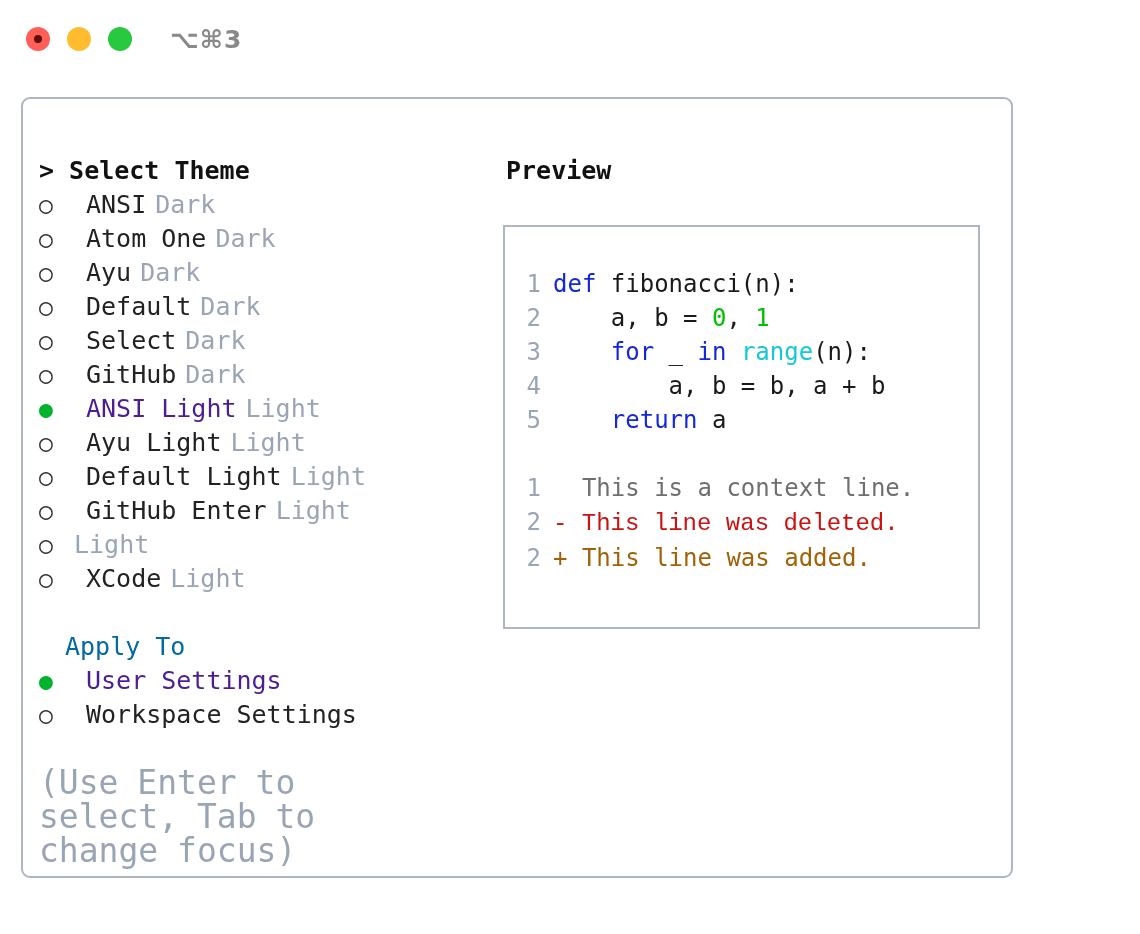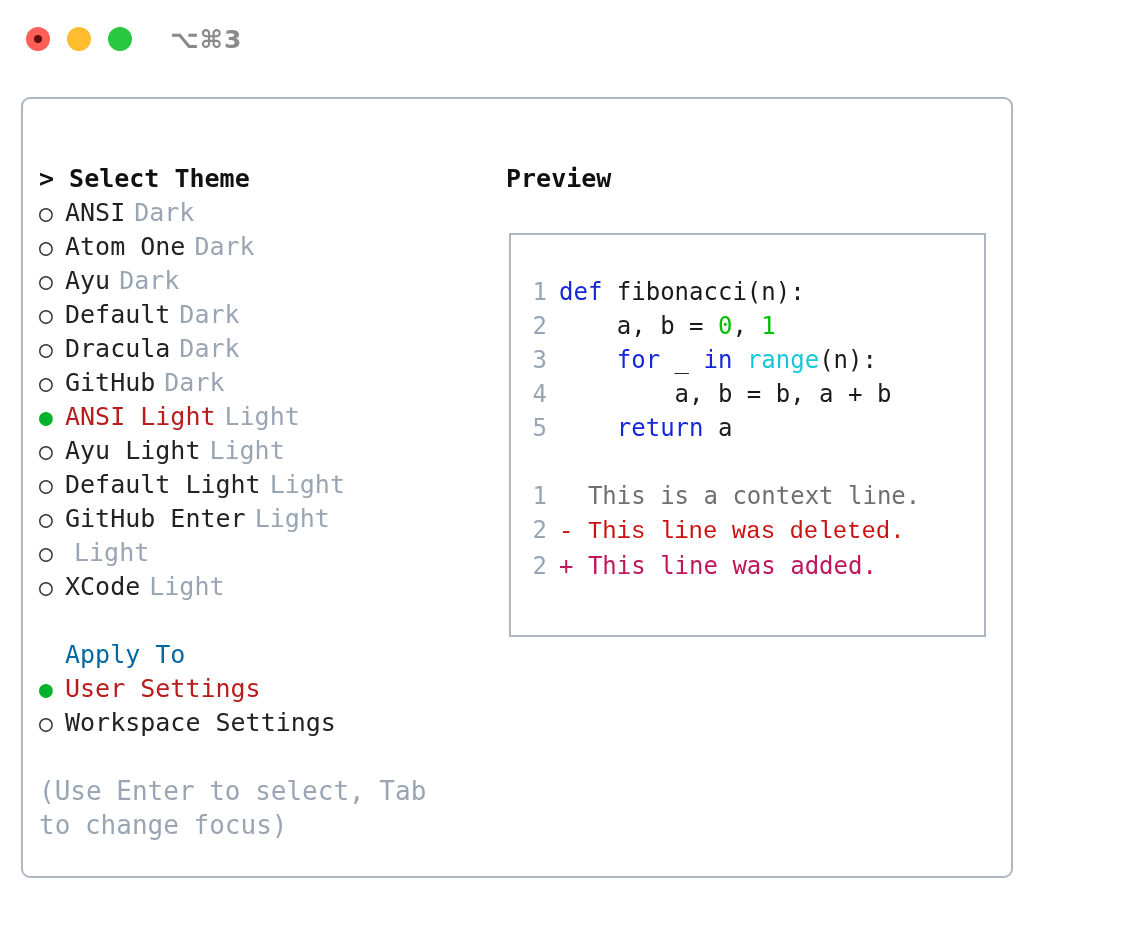--- a/index.html
+++ b/index.html
@@ -74,21 +74,21 @@
     width: 992px;
     height: 781px;
     border: 2px solid #aeb6c2;
     border-radius: 9px;
     box-sizing: border-box;
     background: #ffffff;
   }
 
   .columns {
     position: absolute;
-    left: 0; top: 16px;
+    left: 0; top: 8px;
     width: 100%;
     height: 100%;
     display: flex;
   }
   .col-left {
     width: 480px;
     padding: 47px 0 0 16px;
     box-sizing: border-box;
   }
   .col-right {
@@ -114,59 +114,59 @@
     white-space: pre;
   }
   .bullet {
     display: inline-block;
     width: 26px;
     flex: 0 0 26px;
     font-size: 23px;
     color: #333333;
   }
   .opt-row.selected .bullet { color: #00B32C; }
-  .opt-name { color: #222222; }
-  .opt-row.selected .opt-name { color: #b91c1c; }
+  .opt-name { color: #222222; margin-left: 21px; }
+  .opt-row.selected .opt-name { color: #4c1d95; }
   .opt-tag {
     color: #9aa5b4;
     margin-left: 9px;
   }
 
   .spacer-sm { height: 34px; }
 
   .group-title {
     font-size: 25px;
     color: #0369a1;
     line-height: 34px;
     padding-left: 26px;
     white-space: pre;
   }
 
   .hint {
     margin-top: 34px;
-    font-size: 26px;
+    font-size: 33px;
     line-height: 34px;
     color: #9aa5b4;
     width: 412px;
     white-space: normal;
     word-spacing: -1px;
   }
 
   
   .preview-title {
     font-size: 25px;
     font-weight: 700;
     color: #111111;
     line-height: 34px;
     padding-left: 3px;
     white-space: pre;
   }
   .preview-box {
     margin-top: 37px;
-    margin-left: 6px;
+    margin-left: 0;
     width: 477px;
     height: 404px;
     border: 2px solid #aeb6c2;
     box-sizing: border-box;
     background: #ffffff;
     padding: 40px 0 0 14px;
   }
   .code-line {
     font-size: 24px;
     line-height: 34px;
@@ -181,21 +181,21 @@
     margin-right: 12px;
   }
   .blankline { height: 34px; }
 
   .k-keyword { color: #1428D8; }
   .k-builtin { color: #14C8D8; text-align: center; }
   .k-number  { color: #00C000; }
   .k-plain   { color: #1a1a1a; }
   .k-context { color: #6f6f6f; }
   .k-del     { color: #CC1111; font-family: Liberation Mono, monospace; }
-  .k-add     { color: #be185d; }
+  .k-add     { color: #a16207; }
 </style>
 </head>
 <body>
 
 <div id="app">
 
   <div class="titlebar">
     <div class="lights">
       <span class="light red"></span>
       <span class="light yellow"></span>
@@ -207,21 +207,21 @@
   <div class="window">
     <div class="columns">
 
       <div class="col-left">
         <div class="section-title">&gt; Select Theme</div>
         <div id="theme-list">
             <div class="opt-row"><span class="bullet">○</span><span class="opt-name">ANSI</span><span class="opt-tag">Dark</span></div>
             <div class="opt-row"><span class="bullet">○</span><span class="opt-name">Atom One</span><span class="opt-tag">Dark</span></div>
             <div class="opt-row"><span class="bullet">○</span><span class="opt-name">Ayu</span><span class="opt-tag">Dark</span></div>
             <div class="opt-row"><span class="bullet">○</span><span class="opt-name">Default</span><span class="opt-tag">Dark</span></div>
-            <div class="opt-row"><span class="bullet">○</span><span class="opt-name">Dracula</span><span class="opt-tag">Dark</span></div>
+            <div class="opt-row"><span class="bullet">○</span><span class="opt-name">Select</span><span class="opt-tag">Dark</span></div>
             <div class="opt-row"><span class="bullet">○</span><span class="opt-name">GitHub</span><span class="opt-tag">Dark</span></div>
             <div class="opt-row selected"><span class="bullet">●</span><span class="opt-name">ANSI Light</span><span class="opt-tag">Light</span></div>
             <div class="opt-row"><span class="bullet">○</span><span class="opt-name">Ayu Light</span><span class="opt-tag">Light</span></div>
             <div class="opt-row"><span class="bullet">○</span><span class="opt-name">Default Light</span><span class="opt-tag">Light</span></div>
             <div class="opt-row"><span class="bullet">○</span><span class="opt-name">GitHub Enter</span><span class="opt-tag">Light</span></div>
             <div class="opt-row"><span class="bullet">○</span><span class="opt-tag">Light</span></div>
             <div class="opt-row"><span class="bullet">○</span><span class="opt-name">XCode</span><span class="opt-tag">Light</span></div>
           </div>
 
         <div class="spacer-sm"></div>

